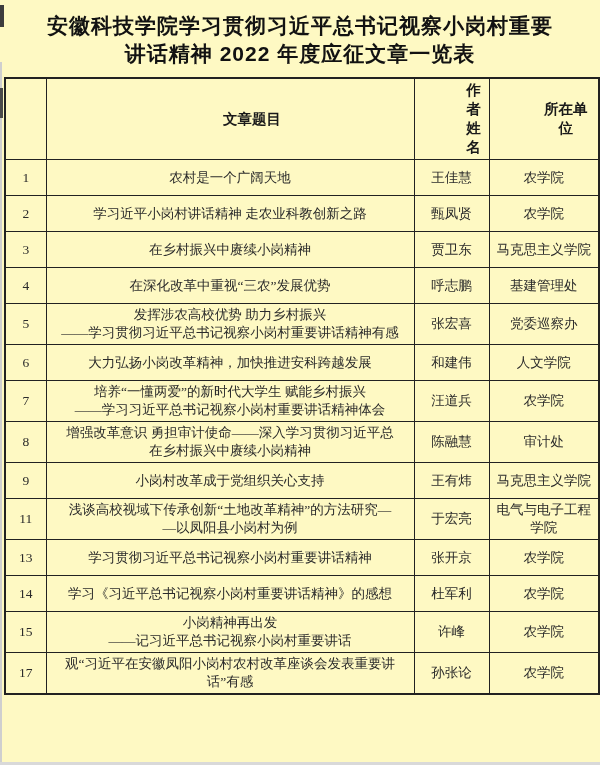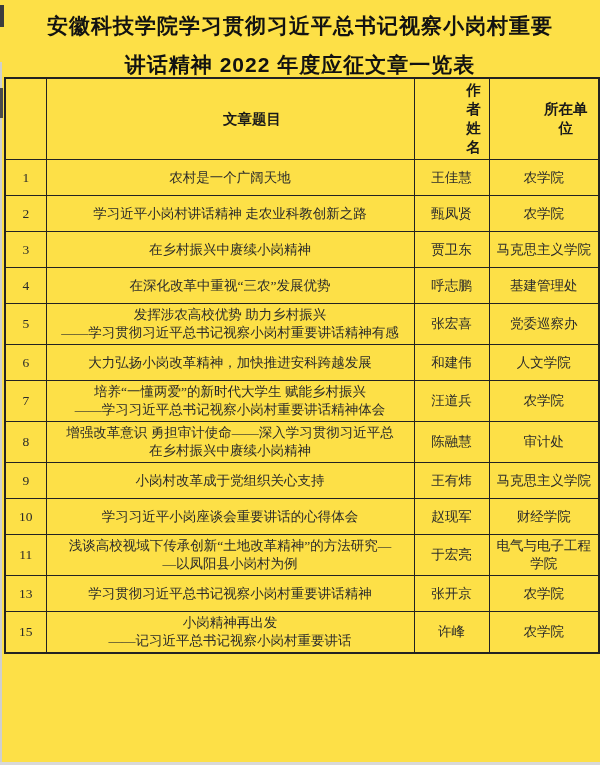--- a/index.html
+++ b/index.html
@@ -11,33 +11,33 @@
     width: 600px;
     height: 765px;
     overflow: hidden;
     font-family: "Liberation Serif", serif;
     color: #262626;
   }
   .sheet {
     position: relative;
     width: 600px;
     height: 765px;
-    background: #fde047;
+    background: #fef9c3;
   }
   .doc-title {
     padding-top: 12px;
     text-align: center;
     font-family: "Liberation Sans", sans-serif;
     font-weight: 700;
     font-size: 21px;
     letter-spacing: 1px;
     color: #121212;
   }
   .doc-title .t-line1 { line-height: 28px; }
-  .doc-title .t-line2 { line-height: 28px; margin-top: 11px; }
+  .doc-title .t-line2 { line-height: 28px; margin-top: 0; }
 
   table.articles {
     position: absolute;
     top: 77px;
     left: 4px;
     width: 594px;
     table-layout: fixed;
     border-collapse: collapse;
     border: 2px solid #222222;
   }
@@ -169,45 +169,52 @@
         <td class="c-author">陈融慧</td>
         <td class="c-unit">审计处</td>
       </tr>
       <tr>
         <td class="c-no">9</td>
         <td class="c-title">小岗村改革成于党组织关心支持</td>
         <td class="c-author">王有炜</td>
         <td class="c-unit">马克思主义学院</td>
       </tr>
       <tr>
-        <td class="c-no">10</td>
-        <td class="c-title">学习习近平小岗座谈会重要讲话的心得体会</td>
-        <td class="c-author">赵现军</td>
-        <td class="c-unit">财经学院</td>
-      </tr>
-      <tr>
         <td class="c-no">11</td>
         <td class="c-title">浅谈高校视域下传承创新“土地改革精神”的方法研究—
 —以凤阳县小岗村为例</td>
         <td class="c-author">于宏亮</td>
         <td class="c-unit">电气与电子工程学院</td>
       </tr>
       <tr>
         <td class="c-no">13</td>
         <td class="c-title">学习贯彻习近平总书记视察小岗村重要讲话精神</td>
         <td class="c-author">张开京</td>
         <td class="c-unit">农学院</td>
       </tr>
       <tr>
+        <td class="c-no">14</td>
+        <td class="c-title">学习《习近平总书记视察小岗村重要讲话精神》的感想</td>
+        <td class="c-author">杜军利</td>
+        <td class="c-unit">农学院</td>
+      </tr>
+      <tr>
         <td class="c-no">15</td>
         <td class="c-title">小岗精神再出发
 ——记习近平总书记视察小岗村重要讲话</td>
         <td class="c-author">许峰</td>
         <td class="c-unit">农学院</td>
       </tr>
+      <tr>
+        <td class="c-no">17</td>
+        <td class="c-title">观“习近平在安徽凤阳小岗村农村改革座谈会发表重要讲
+话”有感</td>
+        <td class="c-author">孙张论</td>
+        <td class="c-unit">农学院</td>
+      </tr>
     </tbody>
   </table>
 
   <div class="edge-left"></div>
   <div class="mark-top-left"></div>
   <div class="mark-mid-left"></div>
   <div class="edge-bottom"></div>
 
 </div>
 

